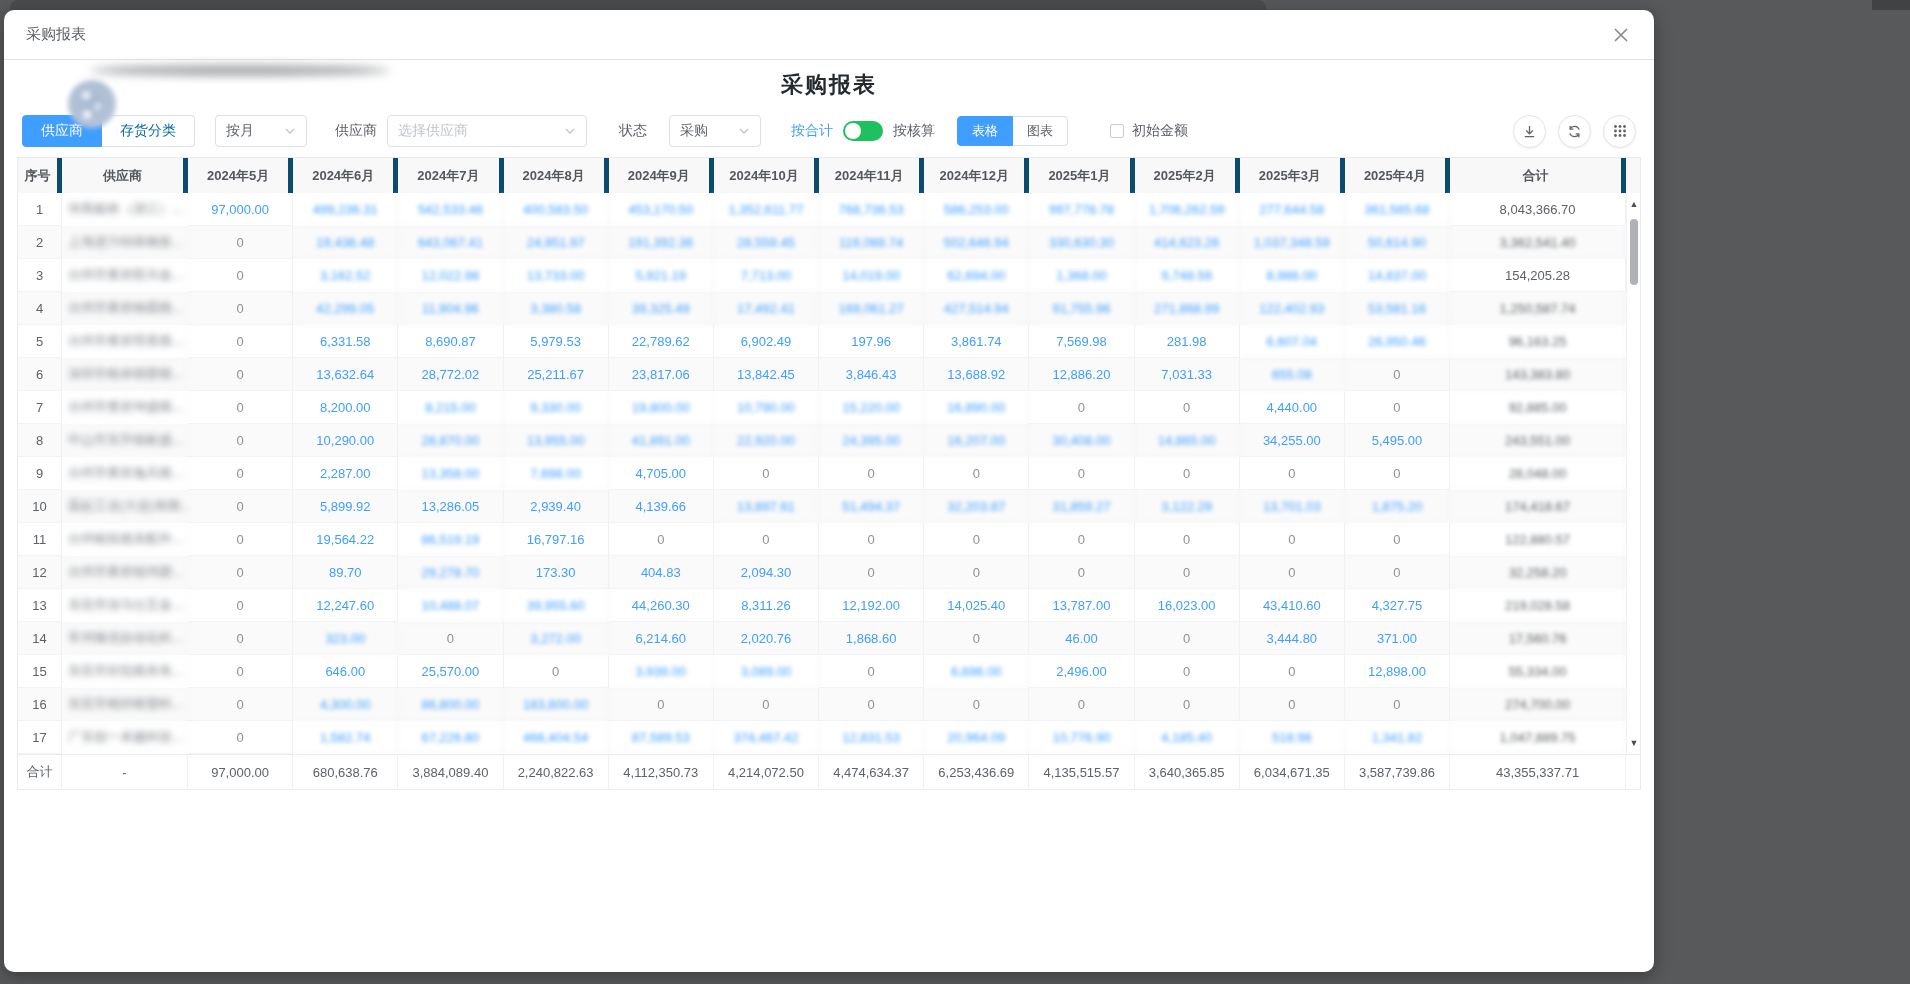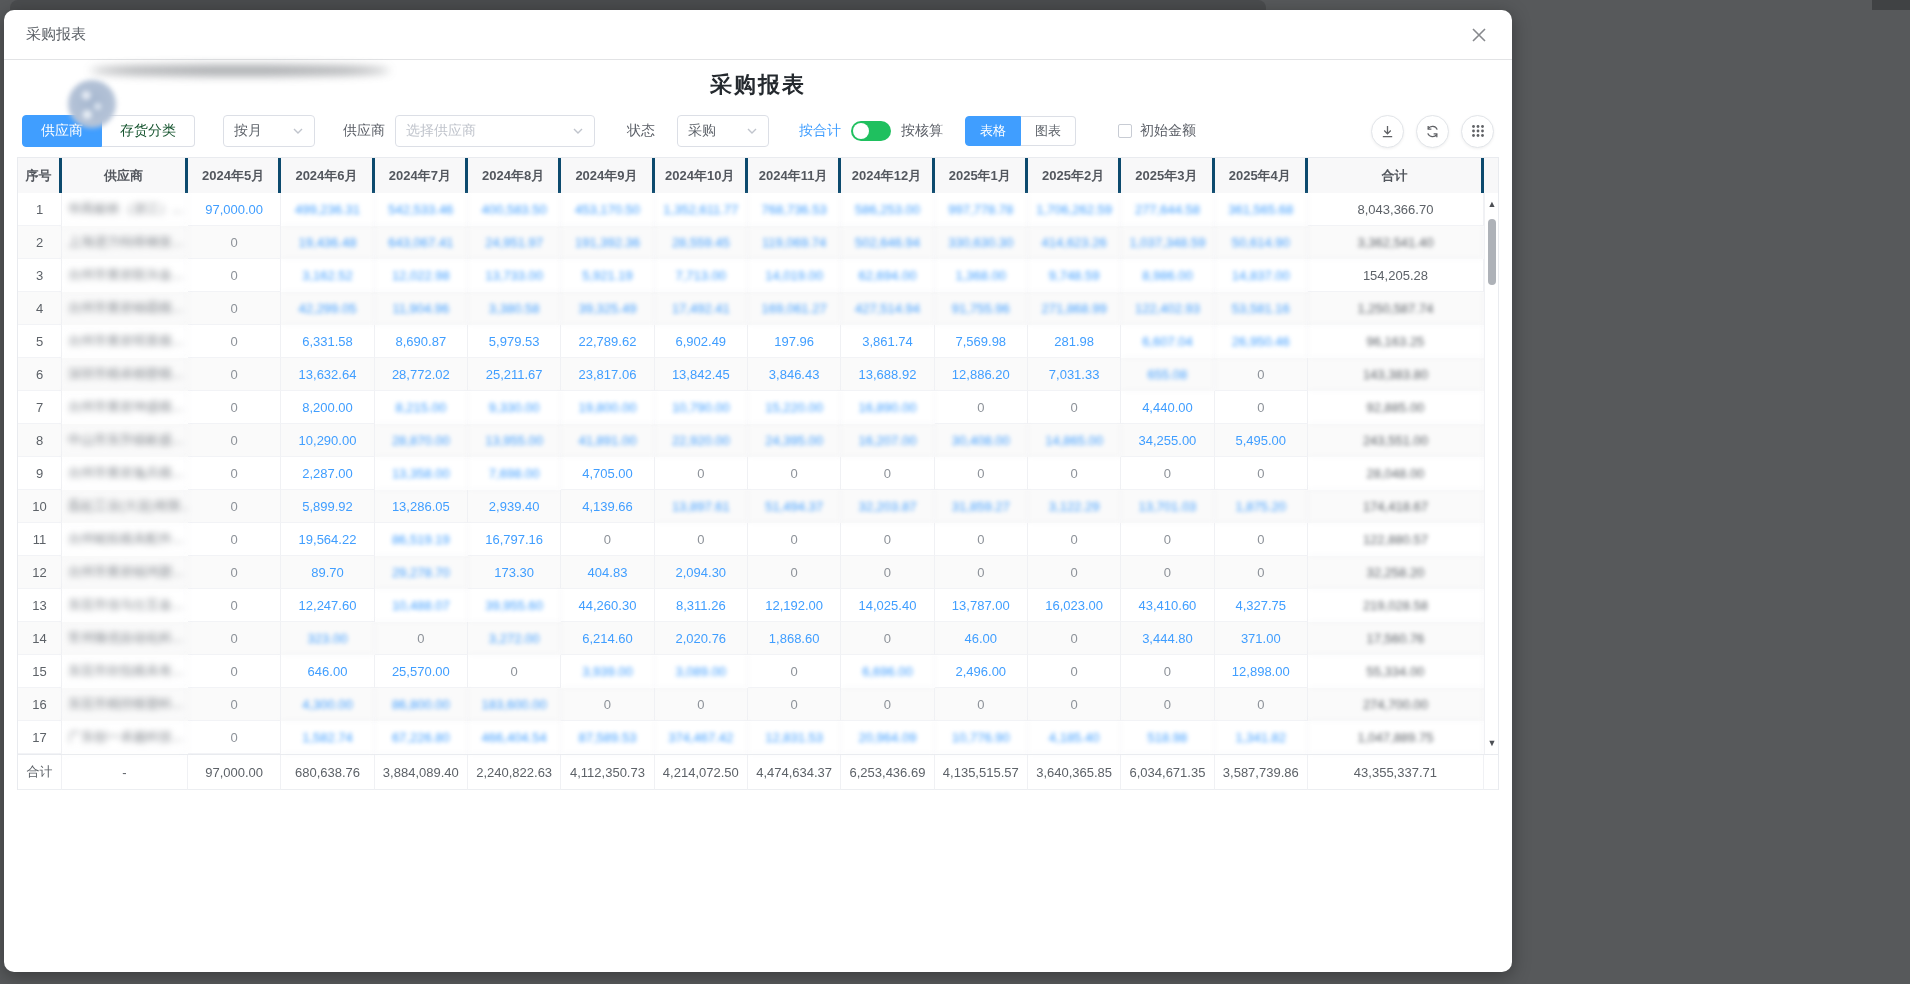--- a/index.html
+++ b/index.html
@@ -1,40 +1,40 @@
 <!DOCTYPE html>
 <html><head>
 <meta charset="utf-8">
 <style>
   * { box-sizing: border-box; margin: 0; padding: 0; }
   html,body { width:1910px; height:984px; overflow:hidden; }
   body { background:#57595b; font-family:"Liberation Sans","DejaVu Sans",sans-serif; position:relative; }
   .top-strip { position:absolute; left:10px; top:0; width:1256px; height:10px; background:#4a4c4e; border-radius:8px 8px 0 0; }
   .top-corner { position:absolute; right:0; top:0; width:38px; height:10px; background:#404244; }
 
-  .modal { position:absolute; left:4px; top:10px; width:1508px; height:962px; background:#fff; border-radius:10px; overflow:hidden; box-shadow:0 4px 18px rgba(0,0,0,.35); }
+  .modal { position:absolute; left:4px; top:10px; width:1650px; height:962px; background:#fff; border-radius:10px; overflow:hidden; box-shadow:0 4px 18px rgba(0,0,0,.35); }
 
   .dlg-header { height:50px; border-bottom:1px solid #e2e3e5; display:flex; align-items:center; justify-content:space-between; padding:0 22px; }
   .dlg-title { font-size:15px; color:#5b6066; }
   .close-btn { width:22px; height:22px; display:flex; align-items:center; justify-content:center; cursor:pointer; }
 
   .content { position:relative; height:calc(100% - 50px); }
   .smudge { position:absolute; left:86px; top:-5px; width:300px; height:11px; border-radius:50%; background:#898c90; filter:blur(5px); opacity:.75; }
   .logo { position:absolute; left:64px; top:10px; width:48px; height:48px; border-radius:50%;
           background: radial-gradient(circle at 38% 32%, #e6ecf5 9%, rgba(0,0,0,0) 11%),
                       radial-gradient(circle at 40% 72%, #e9eff6 9%, rgba(0,0,0,0) 11%),
                       radial-gradient(circle at 62% 55%, #dde6f1 8%, rgba(0,0,0,0) 10%),
                       radial-gradient(circle at 50% 45%, #a7b8d0, #b6c4d8 70%, #c3cedd);
           filter: blur(2.5px); }
   .page-title { text-align:center; margin-top:10px; font-size:22px; font-weight:600; color:#24292e; letter-spacing:2px; }
 
   
   .toolbar { display:flex; align-items:center; margin-top:15px; padding:0 18px; height:32px; }
   .seg { display:flex; }
-  .seg .btn { height:32px; padding:0 18px; font-size:14px; display:flex; align-items:center; border:1px solid #dcdfe6; background:#fff; color:#14532d; cursor:pointer; }
+  .seg .btn { height:32px; padding:0 18px; font-size:14px; display:flex; align-items:center; border:1px solid #dcdfe6; background:#fff; color:#0369a1; cursor:pointer; }
   .seg .btn:first-child { border-radius:4px 0 0 4px; }
   .seg .btn:last-child  { border-radius:0 4px 4px 0; border-left:none; }
   .seg .btn.active { background:#409eff; border-color:#409eff; color:#fff; }
   .select { height:32px; border:1px solid #dcdfe6; border-radius:4px; background:#fff; display:flex; align-items:center; justify-content:space-between; padding:0 10px; font-size:14px; color:#5f646b; cursor:pointer; }
   .select .ph { color:#c0c4cc; }
   .chev { width:12px; height:12px; flex:none; margin-left:8px; }
   .datebox { height:32px; width:330px; border:1px solid #dcdfe6; border-radius:4px; background:#fff; display:flex; align-items:center; padding:0 12px; font-size:14px; color:#5f646b; cursor:pointer; }
   .datebox .dt { flex:1; text-align:center; }
   .lbl { font-size:14px; color:#5a5e66; }
   .blue-lbl { color:#409eff; font-size:14px; }
@@ -46,21 +46,21 @@
   .vtabs .vtab:last-child { border-radius:0 4px 4px 0; border-left:none; }
   .vtabs .vtab.active { background:#409eff; border-color:#409eff; color:#fff; }
   .chk-wrap { display:flex; align-items:center; cursor:pointer; }
   .chk { width:14px; height:14px; border:1px solid #c8ccd4; border-radius:2px; background:#fff; margin-right:8px; }
   .ico-btn { width:33px; height:33px; border-radius:50%; border:1px solid #e2e5e9; background:#fff; display:flex; align-items:center; justify-content:center; cursor:pointer; box-shadow:0 1px 3px rgba(0,0,0,.06); }
   .sp { flex:1; }
 
   
   .tblwrap { margin:10px 13px 0; border:1px solid #e9ebef; border-bottom:none; }
   .thead { display:flex; background:#f8f8f9; height:35px; }
-  .th { font-size:13px; font-weight:bold; color:#53575e; display:flex; align-items:center; justify-content:center; border-right:3px solid #0c4a6e; }
+  .th { font-size:13px; font-weight:bold; color:#53575e; display:flex; align-items:center; justify-content:center; border-right:5px solid #0c4a6e; }
   .th:last-child { border-right:none; }
   .tbody { position:relative; }
   .tr { display:flex; height:33px; background:#fff; }
   .tr.striped { background:#fafafa; }
   .td { font-size:13px; color:#5d6268; display:flex; align-items:center; justify-content:center; border-right:1px solid #f0f1f4; border-bottom:1px solid #f2f3f6; overflow:hidden; white-space:nowrap; }
   .col-no { width:44px; flex:none; }
   .col-sup { width:126px; flex:none; }
   .td.col-sup { justify-content:flex-start; padding-left:6px; }
   .col-m { flex:1; }
   .col-total { width:176px; flex:none; }
@@ -99,21 +99,21 @@
     <div class="smudge"></div>
     <div class="logo"></div>
     <div class="page-title">采购报表</div>
 
     <div class="toolbar">
       <div class="seg">
         <div class="btn active">供应商</div>
         <div class="btn">存货分类</div>
       </div>
 
-      <div class="select" style="width:92px;margin-left:28px;">
+      <div class="select" style="width:92px;margin-left:20px;">
         <span>按月</span>
         <svg class="chev" viewBox="0 0 12 12">
             <path d="M2 4 L6 8 L10 4" stroke="#c0c4cc" stroke-width="1.4" fill="none"></path>
           </svg>
       </div>
 
 
       <span class="lbl" style="margin-left:28px;">供应商</span>
       <div class="select" style="width:200px;margin-left:10px;gap:16px;">
         <span class="ph">选择供应商</span>

